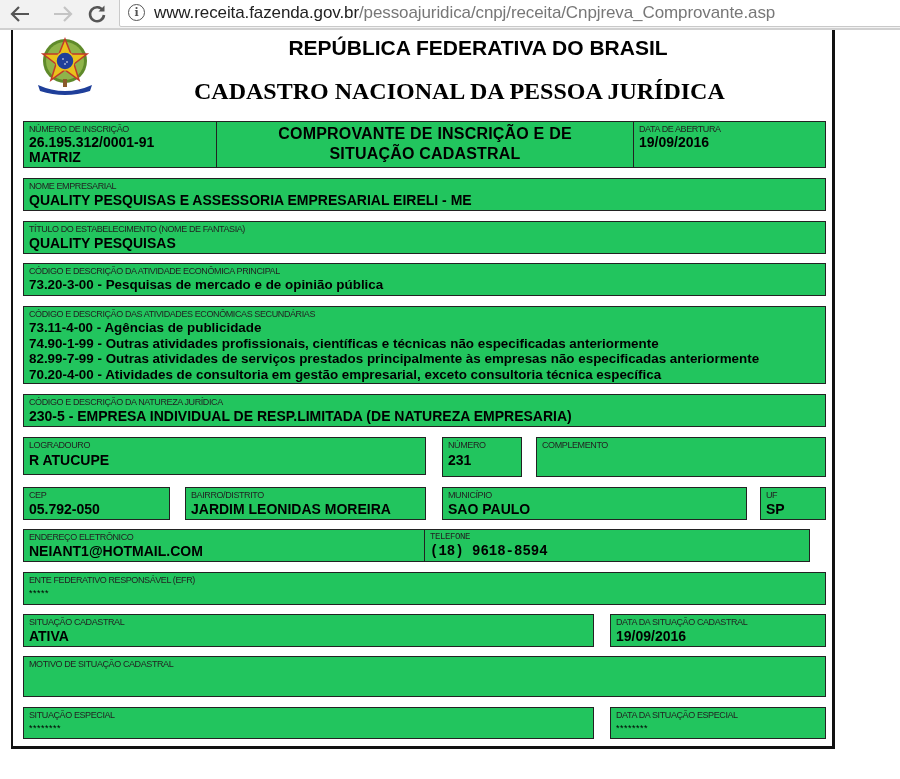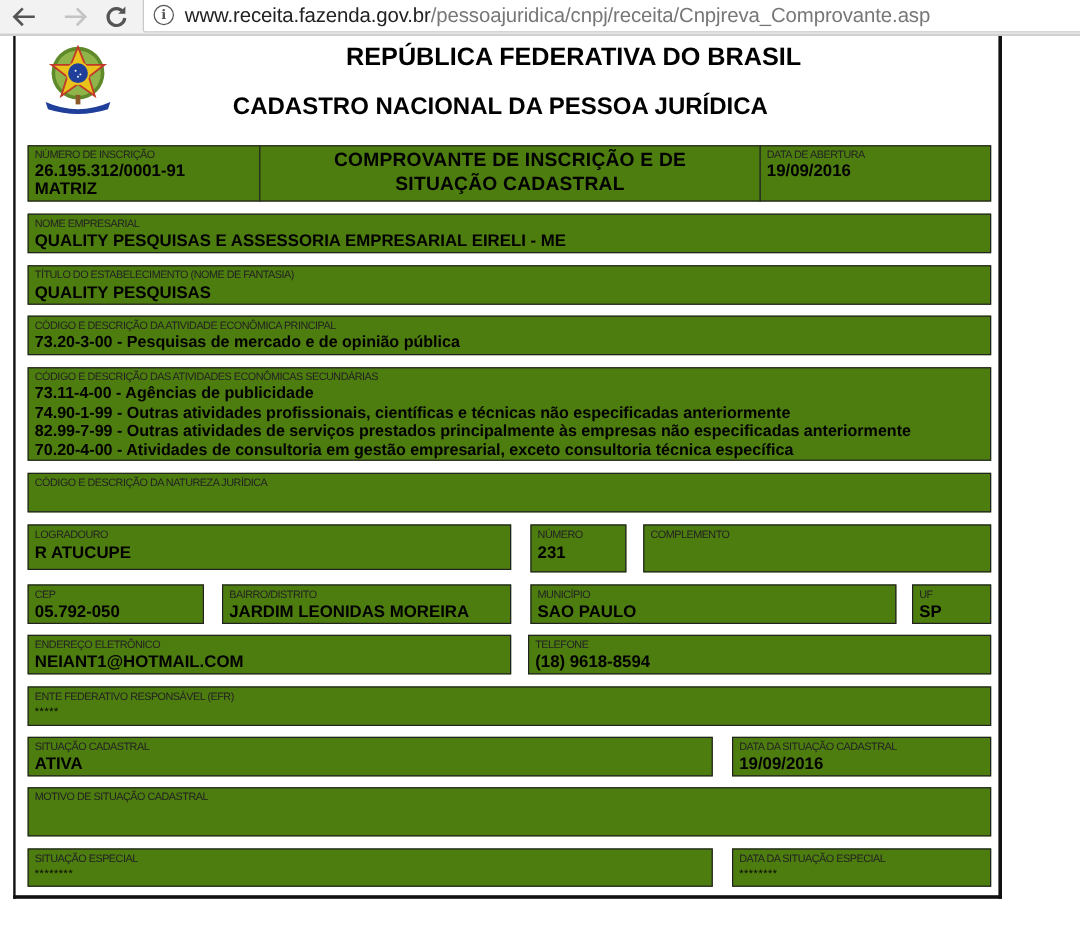--- a/index.html
+++ b/index.html
@@ -17,23 +17,23 @@
   .url { margin-left: 9px; font-size: 17px; white-space: nowrap; letter-spacing: -0.1px; }
   .url .host { color: #222; }
   .url .path { color: #777; }
 
   
   .frame { position: absolute; left: 11px; top: 30px; width: 824px; height: 719px; border-left: 2px solid #111; border-right: 3px solid #111; border-bottom: 3px solid #111; }
 
   .emblem { position: absolute; left: 32px; top: 35px; width: 66px; height: 60px; }
   .title1 { position: absolute; left: 0; width: 900px; top: 36px; text-align: center; font-weight: bold; font-size: 21px; padding-left: 50px; }
   .title1 span { display: inline-block; position: relative; left: 3px; }
-  .title2 { position: absolute; left: 194px; top: 78px; font-weight: bold; font-size: 20px; }
+  .title2 { position: absolute; left: 194px; top: 78px; font-weight: bold; font-size: 24px; font-family: Liberation Serif, serif; }
 
-  .box { position: absolute; border: 1.5px solid #222; background: #4d7c0f; overflow: hidden; }
+  .box { position: absolute; border: 1.5px solid #222; background: #22c55e; overflow: hidden; }
   .lbl { position: absolute; left: 5px; top: 2px; font-size: 9px; letter-spacing: -0.4px; color: #222; white-space: nowrap; text-transform: uppercase; }
   .val { position: absolute; left: 5px; font-weight: bold; font-size: 14px; white-space: nowrap; }
   .val.small { font-size: 9px; font-weight: normal; letter-spacing: 0.5px; }
   .lines { position: absolute; left: 5px; top: 13px; font-weight: bold; font-size: 13.4px; line-height: 15.5px; white-space: nowrap; }
   .center-title { position: absolute; left: 0; right: 0; top: 2px; text-align: center; font-weight: bold; font-size: 16px; line-height: 20px; letter-spacing: 0.2px; }
 </style>
 </head>
 <body>
 
 <div class="chrome">
@@ -112,20 +112,21 @@
   <div class="lines">
     <div>73.11-4-00 - Agências de publicidade</div>
     <div>74.90-1-99 - Outras atividades profissionais, científicas e técnicas não especificadas anteriormente</div>
     <div>82.99-7-99 - Outras atividades de serviços prestados principalmente às empresas não especificadas anteriormente</div>
     <div>70.20-4-00 - Atividades de consultoria em gestão empresarial, exceto consultoria técnica específica</div>
   </div>
 </div>
 
 <div class="box" style="left:23px;top:394px;width:803px;height:33px;">
   <div class="lbl">CÓDIGO E DESCRIÇÃO DA NATUREZA JURÍDICA</div>
+  <div class="val" style="top:13px;">230-5 - EMPRESA INDIVIDUAL DE RESP.LIMITADA (DE NATUREZA EMPRESARIA)</div>
 </div>
 
 <div class="box" style="left:23px;top:437px;width:403px;height:38px;">
   <div class="lbl">LOGRADOURO</div>
   <div class="val" style="top:14px;">R ATUCUPE</div>
 </div>
 <div class="box" style="left:442px;top:437px;width:80px;height:40px;">
   <div class="lbl">NÚMERO</div>
   <div class="val" style="top:14px;">231</div>
 </div>
@@ -148,21 +149,21 @@
 </div>
 <div class="box" style="left:760px;top:487px;width:66px;height:33px;">
   <div class="lbl">UF</div>
   <div class="val" style="top:13px;">SP</div>
 </div>
 
 <div class="box" style="left:23px;top:529px;width:403px;height:33px;">
   <div class="lbl">ENDEREÇO ELETRÔNICO</div>
   <div class="val" style="top:13px;">NEIANT1@HOTMAIL.COM</div>
 </div>
-<div class="box" style="left:440px;top:529px;width:386px;height:33px;">
+<div class="box" style="left:424px;top:529px;width:386px;height:33px;font-family:Liberation Mono, monospace;">
   <div class="lbl">TELEFONE</div>
   <div class="val" style="top:13px;">(18) 9618-8594</div>
 </div>
 
 <div class="box" style="left:23px;top:572px;width:803px;height:33px;">
   <div class="lbl">ENTE FEDERATIVO RESPONSÁVEL (EFR)</div>
   <div class="val small" style="top:15px;">*****</div>
 </div>
 
 <div class="box" style="left:23px;top:614px;width:571px;height:33px;">

